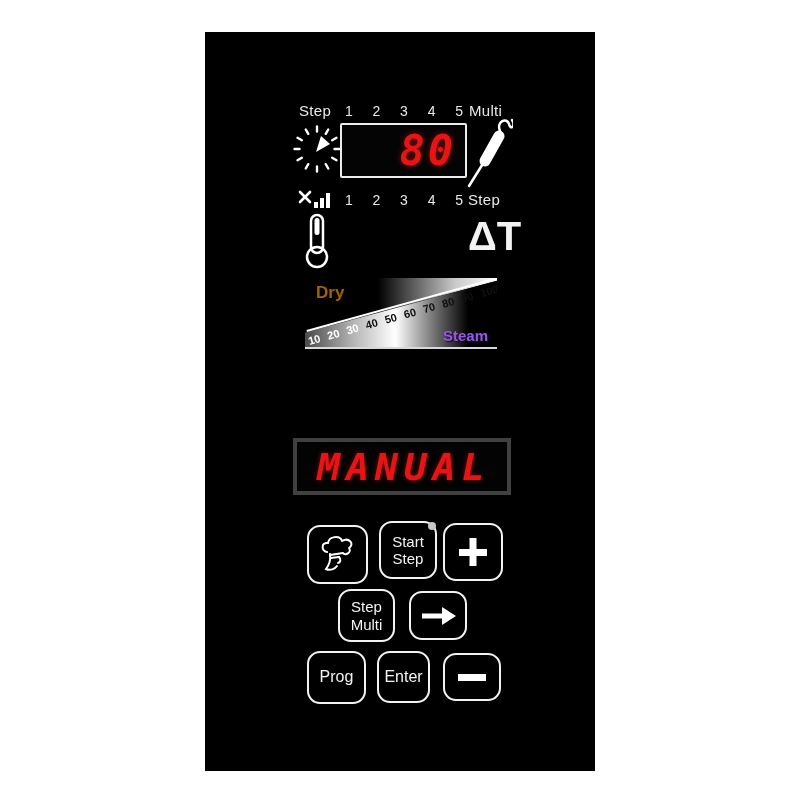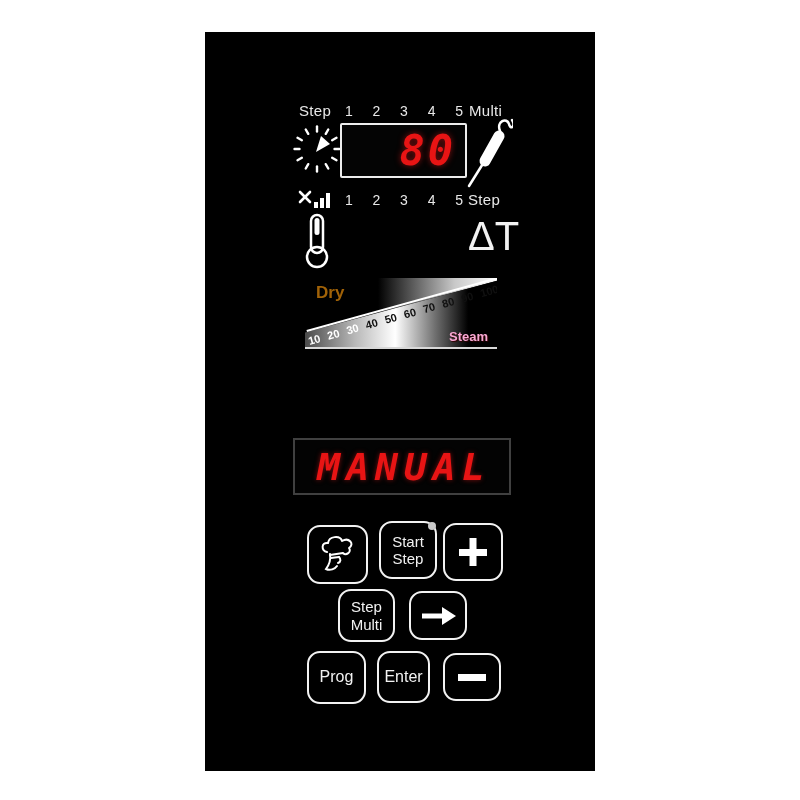--- a/index.html
+++ b/index.html
@@ -41,21 +41,21 @@
     font-weight:bold;font-style:italic;
     font-size:42px;letter-spacing:3px;
     color:#e81414;text-shadow:0 0 6px rgba(235,25,25,.55);
     line-height:1;
   }
   .clock-ic{left:88px;top:93px;width:48px;height:48px;}
   .probe-ic{left:258px;top:84px;width:50px;height:74px;}
   .thermo-ic{left:96px;top:180px;width:32px;height:58px;}
   .deltaT{
     left:263px;top:184px;color:#f2f2f2;font-size:40px;line-height:1;
-    font-weight:400;letter-spacing:0;
+    font-weight:700;letter-spacing:0;
   }
 
   
   .hscale{left:100px;top:246px;width:192px;height:71px;overflow:hidden;
           border-bottom:2px solid #d8d8d8;}
   .hscale .tri{left:0;top:0;width:100%;height:100%;}
   .tri-dry{
     clip-path:polygon(0 0,100% 0,100% 4%,0 79%);
     background:linear-gradient(90deg,#000 0%,#000 38%,#c9c9c9 78%,#fff 100%);
   }
@@ -67,27 +67,27 @@
          transform:rotate(-15.5deg);transform-origin:0 100%;}
   .hticks{
     left:5px;bottom:0;width:197px;height:15px;
     transform:rotate(-15.5deg);transform-origin:0 100%;
     display:flex;justify-content:space-between;align-items:flex-end;
     font-size:11px;font-weight:bold;color:#101010;
   }
   .hticks span{position:static;}
   .hticks .light{color:#fff;}
   .dry-lbl{left:11px;top:5px;color:#a16207;font-size:17px;font-weight:bold;}
-  .steam-lbl{right:9px;bottom:3px;color:#f9a8d4;font-size:13px;font-weight:bold;
+  .steam-lbl{right:9px;bottom:3px;color:#8b5cf6;font-size:15px;font-weight:bold;
              text-shadow:1px 1px 1px #300;}
 
   
   .mode-box{
     left:88px;top:406px;width:218px;height:57px;
-    background:#030303;border:2px solid #404040;
+    background:#030303;border:4px solid #404040;
     display:flex;align-items:center;justify-content:center;
   }
   .mode-text{
     position:static;
     font-family:"DejaVu Sans Mono",monospace;
     font-weight:bold;font-style:italic;
     font-size:38px;letter-spacing:6px;
     color:#e81414;text-shadow:0 0 5px rgba(235,25,25,.5);
     line-height:1;padding-left:4px;
   }

